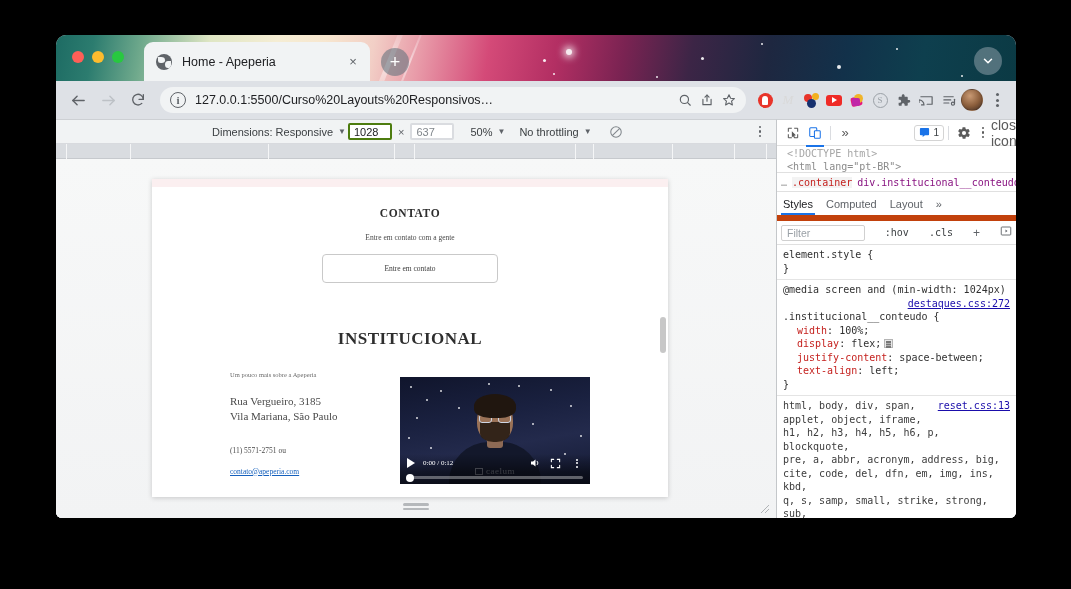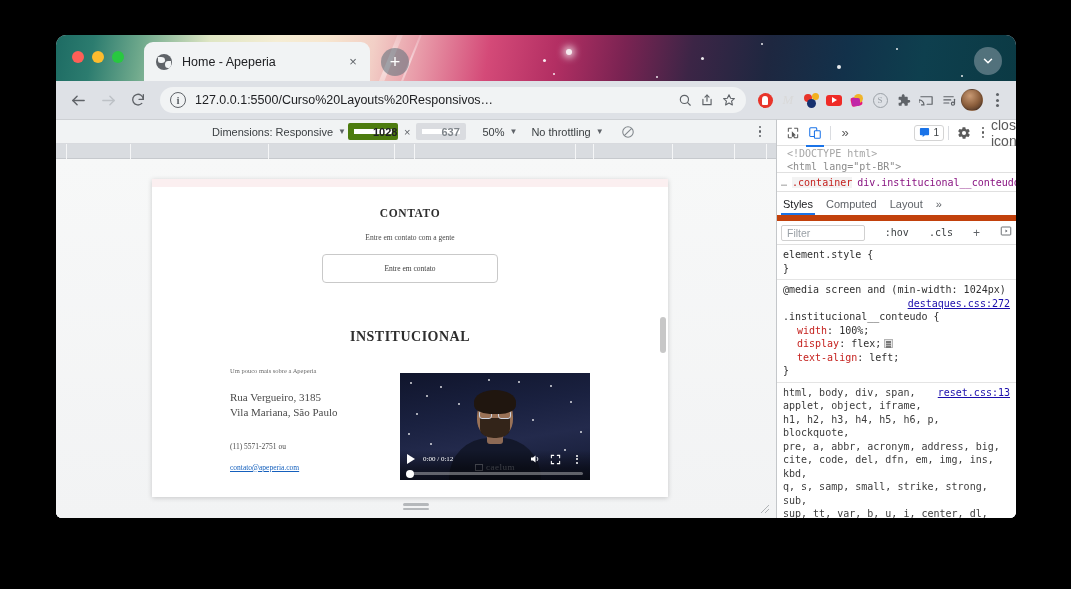--- a/index.html
+++ b/index.html
@@ -197,26 +197,25 @@
     border-bottom: 1px solid #d8dade;
     display: flex; align-items: center;
     font-size: 11px; color: #3c4043;
     padding: 0 8px;
     flex: 0 0 24px;
   }
   .dt-group { display: flex; align-items: center; }
   #dt-dimensions { margin-left: 148px; }
   .caret { font-size: 8px; margin-left: 5px; color: #5f6368; }
   .dt-input {
-    border: 6px solid #4d7c0f; background: #fff;
+    border: 2px solid #4d7c0f; background: #fff;
     height: 17px; width: 44px; border-radius: 2px;
     font-size: 11px; color: #202124;
-    display: flex; align-items: center; padding: 0 19px;
+    display: flex; align-items: center; padding: 0 4px;
     margin: 0 2px;
-    font-weight: bold;
   }
   .dt-input.ghost { border-color: #dadce0; color: #80868b; }
   .dt-x { margin: 0 4px; color: #5f6368; }
   #dt-zoom { margin-left: 14px; }
   #dt-throttle { margin-left: 14px; }
   #dt-rotate {
     margin-left: 16px; width: 16px; height: 16px;
     display: flex; align-items: center; justify-content: center; color: #80868b;
   }
   #dt-more {
@@ -266,21 +265,21 @@
     color: #2e2e2e; margin: 0 0 14px 0;
   }
   #contato-sub { font-size: 7.5px; color: #4a4a4a; margin: 0 0 12px 0; }
   #contato-button {
     display: block; width: 176px; margin: 0 auto;
     border: 1px solid #c9c9c9; border-radius: 4px;
     font-size: 7.5px; color: #3a3a3a;
     padding: 9px 0; background: #fff;
   }
   #inst-title {
-    font-size: 14px; font-weight: bold; letter-spacing: .5px;
+    font-size: 17px; font-weight: bold; letter-spacing: .5px;
     color: #2e2e2e; margin: 46px 0 0 0;
   }
 
   #inst-conteudo {
     display: flex; justify-content: space-between; text-align: left;
     margin-top: 22px;
     padding: 0 6px;
   }
   #inst-left { width: 210px; }
   #inst-kicker { font-size: 6.5px; color: #6b6b6b; margin: 0 0 16px 0; }
@@ -912,20 +911,23 @@
             <a class="src-link">destaques.css:272</a>
             <span>.institucional__conteudo {</span>
           </div>
           <div class="prop">
             <span class="pname">width</span><span>: </span><span class="pval">100%;</span>
           </div>
           <div class="prop">
             <span class="pname">display</span><span>: </span><span class="pval">flex;</span><span class="flexbadge"></span>
           </div>
           <div class="prop">
+            <span class="pname">justify-content</span><span>: </span><span class="pval">space-between;</span>
+          </div>
+          <div class="prop">
             <span class="pname">text-align</span><span>: </span><span class="pval">left;</span>
           </div>
           <div>}</div>
         </div>
 
         <div class="rule">
           <div class="sel-line">
             <a class="src-link">reset.css:13</a>
             <span id="reset-rule">html, body, div, span,
 applet, object, iframe,

